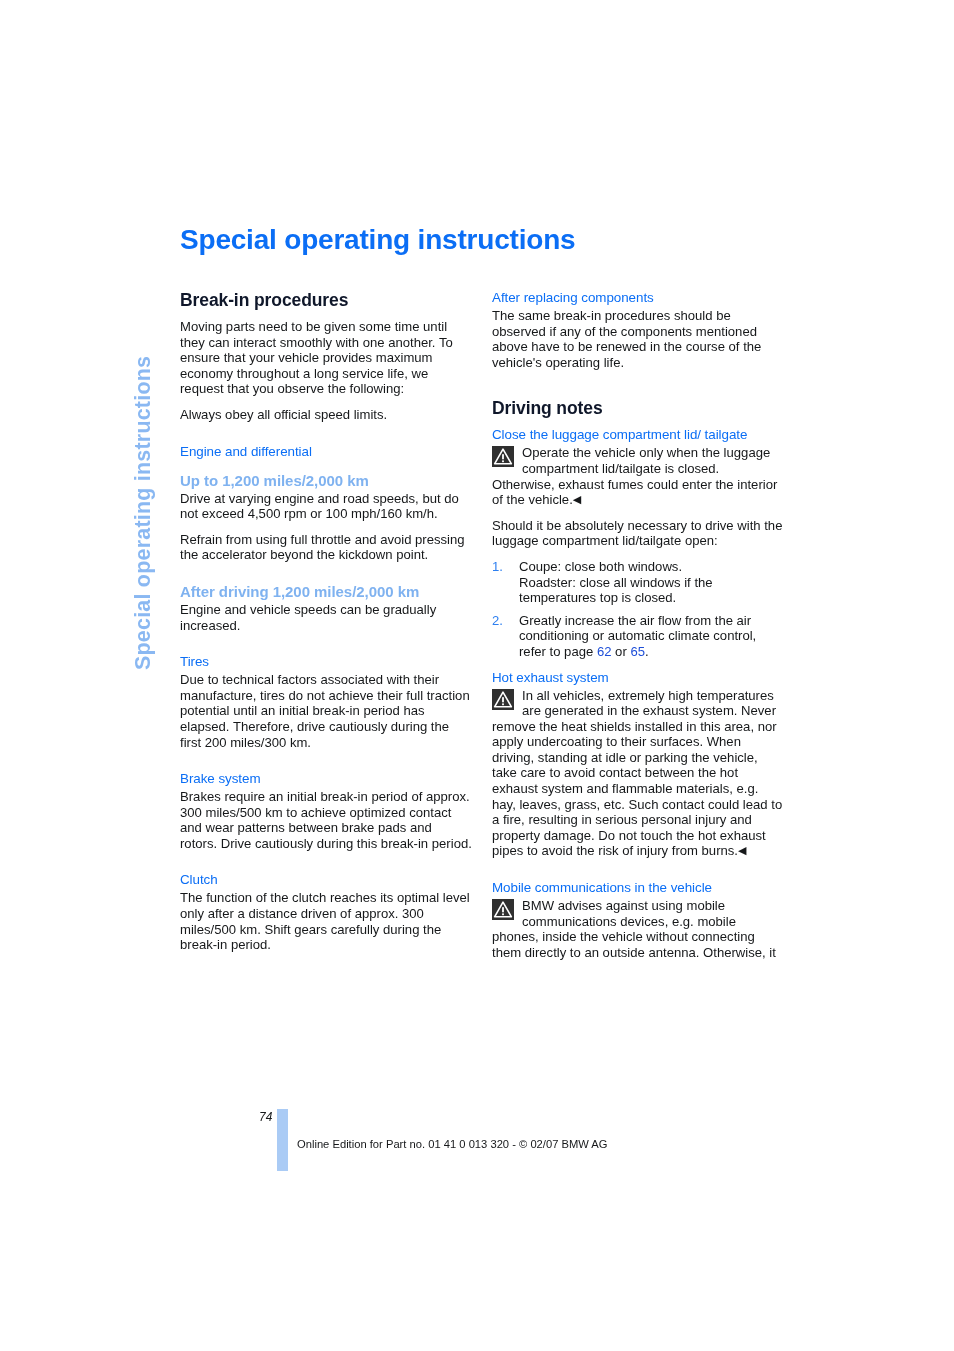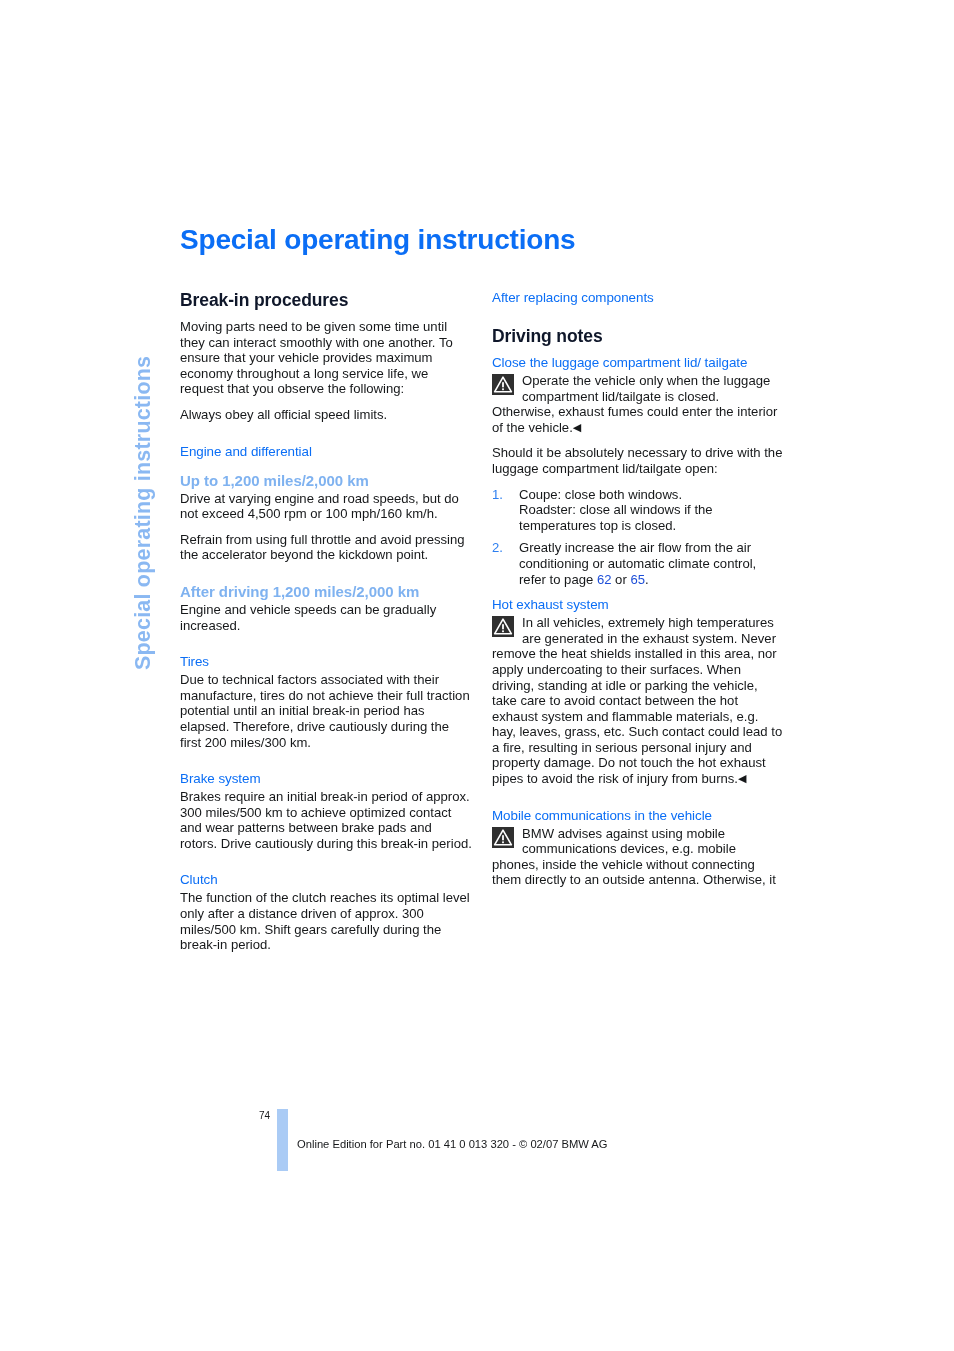--- a/index.html
+++ b/index.html
@@ -132,22 +132,23 @@
     top: 0;
     color: #2d7ff0;
   }
   .pglink { color: #1d4ed8; }
 
   
   .folio {
     position: absolute;
     left: 259px;
     top: 1110px;
-    font-size: 10px;
+    font-size: 12px;
     color: #16181a;
+    font-style: italic;
   }
   .folio-bar {
     position: absolute;
     left: 277px;
     top: 1109px;
     width: 11px;
     height: 62px;
     background: #aacbf5;
   }
   .footer-note {
@@ -210,20 +211,21 @@
 
     <h3 class="sub">Clutch</h3>
 
     <p class="body">The function of the clutch reaches its optimal level only after a distance driven of approx. 300 miles/500 km. Shift gears carefully during the break-in period.</p>
   </div>
 
   <div class="col col-right">
 
     <h3 class="sub">After replacing components</h3>
 
+    <p class="body">The same break-in procedures should be observed if any of the components mentioned above have to be renewed in the course of the vehicle's operating life.</p>
 
     <div class="gap-sec"></div>
 
     <h2 class="sec">Driving notes</h2>
 
     <h3 class="sub">Close the luggage compartment lid/ tailgate</h3>
 
     <div class="warn">
       <span class="warn-icon">
         <svg width="22" height="21" viewBox="0 0 22 21" aria-hidden="true">

